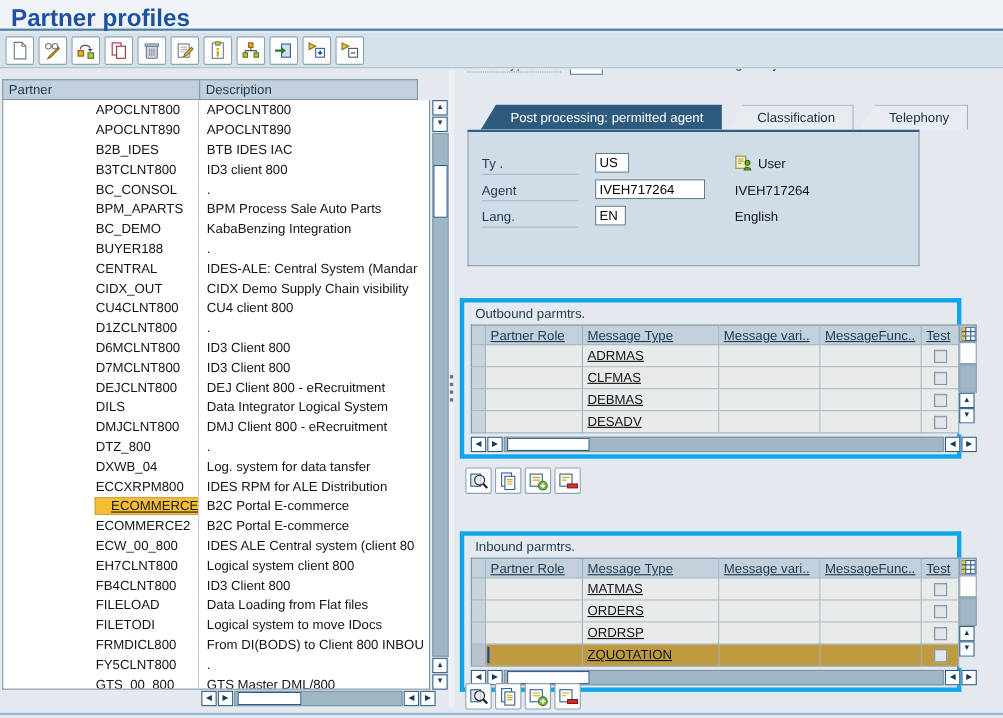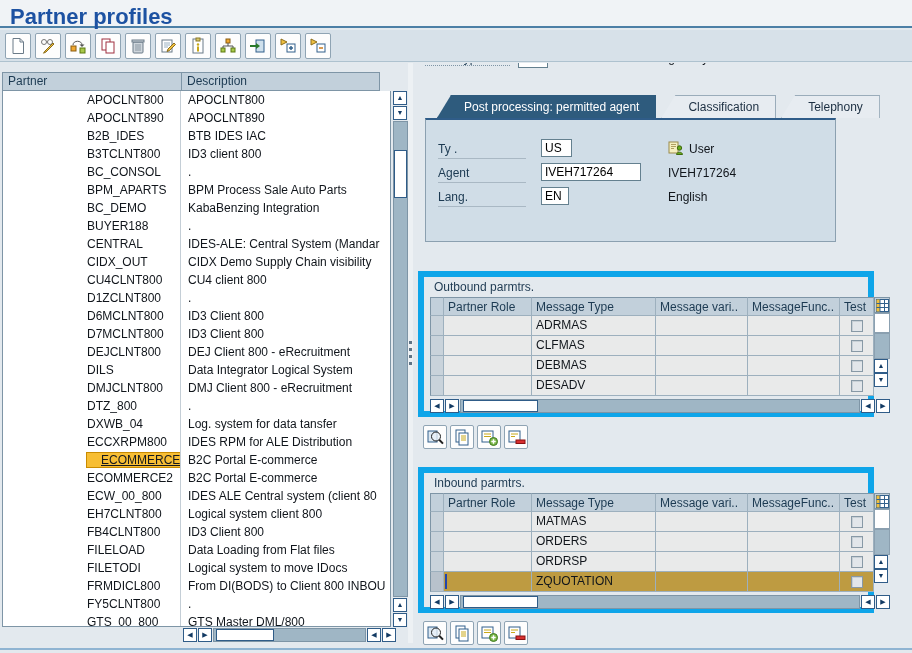--- a/index.html
+++ b/index.html
@@ -109,25 +109,25 @@
   }
   .frow { position: absolute; left: 12px; height: 20px; }
   .frow .flabel { display: inline-block; width: 88px; border-bottom: 1px solid #A9B8C4; color: #1C3A52; line-height: 18px; }
   .finput {
     position: absolute; top: -1px; height: 18px; background: #FFFFFF;
     border: 1px solid #64808F; padding-left: 3px; line-height: 16px; color: #000;
   }
   .fright { position: absolute; left: 230px; top: 0; line-height: 18px; display: flex; gap: 5px; }
 
   
-  .groupbox { position: absolute; left: 5px; width: 456px; height: 146px; border: 6px solid #0ea5e9; }
+  .groupbox { position: absolute; left: 5px; width: 456px; height: 146px; border: 4px solid #0ea5e9; }
   .gcaption { position: absolute; left: 10px; top: 3px; color: #1E3A52; }
   .twrap { position: absolute; left: 6px; top: 20px; }
   .ptable { display: grid; grid-template-columns: 14px 88px 124px 92px 92px 34px; }
-  .tc { border-right: 1px solid #9DB0BE; border-bottom: 1px solid #9DB0BE; overflow: hidden; white-space: nowrap; }
+  .tc { border-right: 1px solid #9DB0BE; border-bottom: 1px solid #9DB0BE; overflow: hidden; white-space: nowrap; text-decoration: underline; }
   .hc { background: #C2D0DB; color: #1C3A52; height: 19px; line-height: 18px; padding-left: 4px; border-top: 1px solid #7E95A6; }
   .hc:first-child, .selcell { border-left: 1px solid #7E95A6; }
   .cell { background: #E9EAEA; height: 20px; line-height: 19px; padding-left: 4px; position: relative; }
   .selcell { background: #C9D3DB; height: 20px; }
   .cell.gold { background: #BE9B41; }
   .selcell.goldsel { background: #B8C2CC; }
   .caret { position: absolute; left: 1px; top: 2px; width: 2px; height: 15px; background: #2244AA; }
   .testc { display: flex; align-items: center; justify-content: center; padding-left: 0; }
   .cbx { width: 12px; height: 12px; background: #E2E6EA; border: 1px solid #8899A6; box-shadow: inset 1px 1px 0 #C8D0D6; }
   .strip { position: absolute; left: 450px; top: 20px; width: 16px; height: 100px; display: flex; flex-direction: column; align-items: stretch; }
@@ -528,21 +528,21 @@
         </button>
       <button class="abtn">
           <svg width="19" height="19">
             <rect x="2" y="3" width="11" height="11" fill="#fff" stroke="#33618c"></rect>
             <path d="M4 6h7 M4 8.5h4" stroke="#c8a818" fill="none"></path>
             <rect x="9" y="12" width="9" height="3.5" fill="#d83030" stroke="#8a1010"></rect>
           </svg>
         </button>
     </div>
 
-    <div class="groupbox" style="top:404px;">
+    <div class="groupbox" style="top:420px;">
       <div class="gcaption">Inbound parmtrs.</div>
       <div class="twrap">
           <div class="ptable" id="inbound-table">
             <div class="tc hc"></div>
             <div class="tc hc">Partner Role</div>
             <div class="tc hc">Message Type</div>
             <div class="tc hc">Message vari..</div>
             <div class="tc hc">MessageFunc..</div>
             <div class="tc hc">Test</div>
             <div class="tc selcell"></div>

